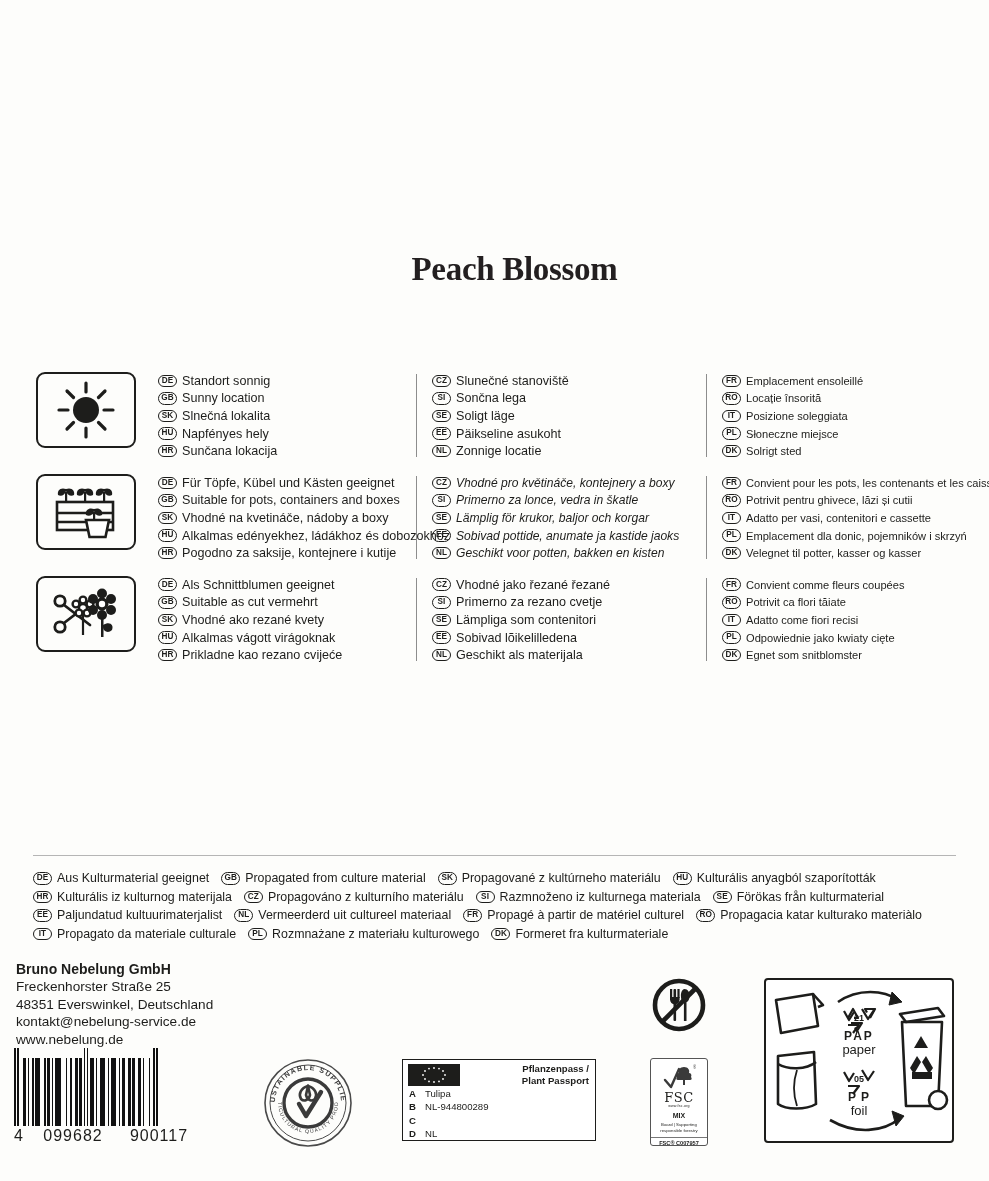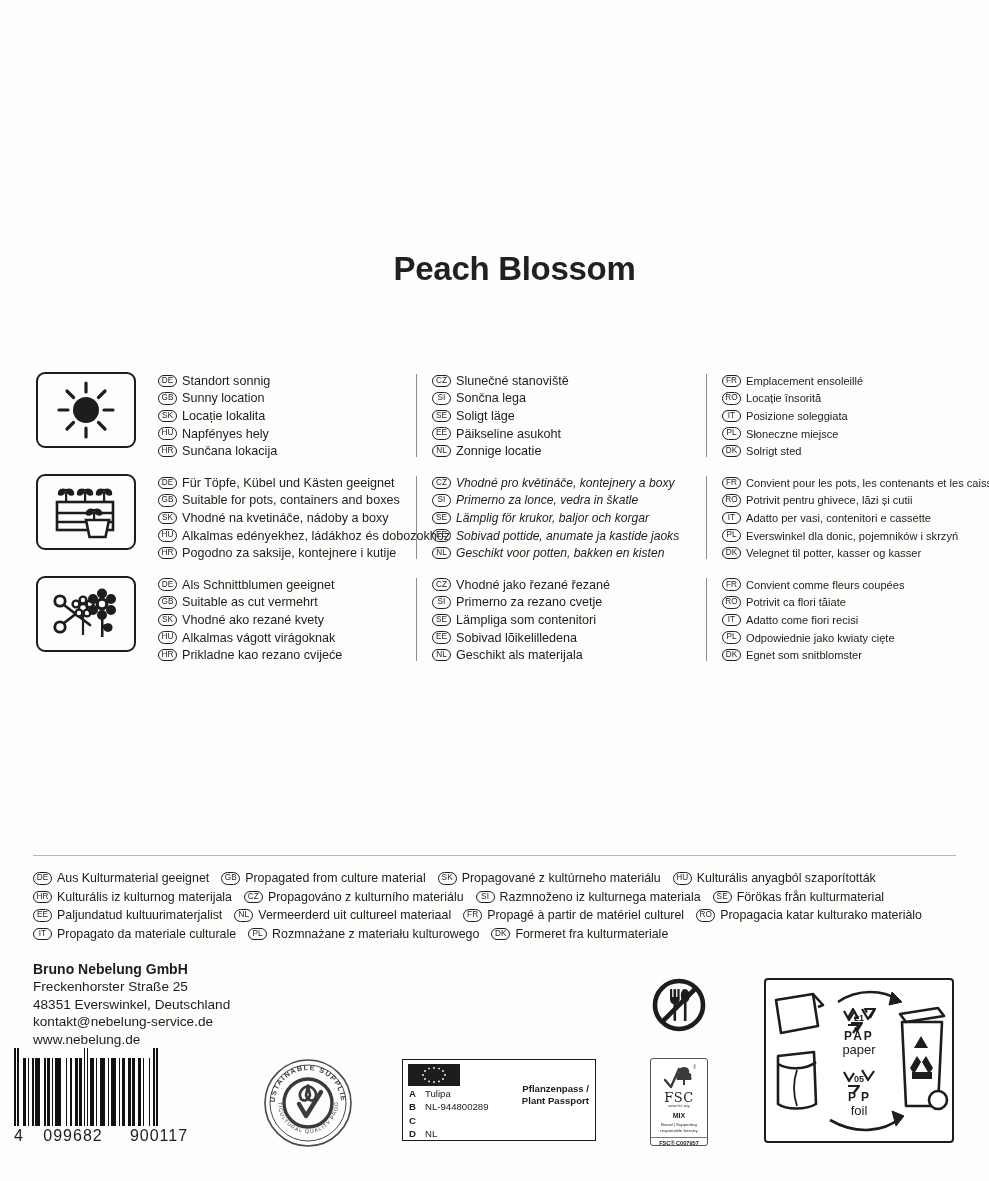--- a/index.html
+++ b/index.html
@@ -22,21 +22,21 @@
   }
   #product-title {
     font-family: "DejaVu Serif", "Liberation Serif", serif;
     font-size: 47px;
     font-weight: 400;
     letter-spacing: -0.5px;
     color: #231f20;
     line-height: 1.05;
   }
   #product-variety {
-    font-family: Liberation Sans, sans-serif;
+    font-family: Liberation Serif, serif;
     font-size: 33px;
     font-weight: 700;
     letter-spacing: -0.3px;
     color: #231f20;
     margin-top: 7px;
     line-height: 1.05;
     padding-left: 40px;
   }
 
   
@@ -64,21 +64,21 @@
   .col-c .lang-line .txt { font-size: 11.1px; }
   .row-pots .col-b .lang-line .txt { font-size: 12.1px; font-style: italic; }
 
   
   .cc {
     flex: 0 0 auto;
     display: inline-flex; align-items: center; justify-content: center;
     min-width: 19px; height: 12.5px;
     border: 1.3px solid #1d1d1b;
     border-radius: 7px;
-    font-size: 8.2px; font-weight: 400;
+    font-size: 8.2px; font-weight: 700;
     letter-spacing: 0.1px;
     margin-right: 5px;
     padding: 0 2px;
     line-height: 1;
   }
 
   
   #divider {
     position: absolute; top: 855px; left: 33px; width: 923px;
     height: 1px; background: #b5b5b5;
@@ -87,21 +87,21 @@
   
   #propagation { position: absolute; top: 869px; left: 33px; width: 925px; }
   #propagation .prop-line {
     font-size: 12.4px; line-height: 18.6px;
     display: flex; align-items: center; flex-wrap: nowrap;
     white-space: nowrap;
   }
   #propagation .prop-item { display: inline-flex; align-items: center; margin-right: 12px; }
 
   
-  #address { position: absolute; top: 960px; left: 33px; }
+  #address { position: absolute; top: 960px; left: 16px; }
   #address .company { font-size: 14px; font-weight: 700; line-height: 18px; }
   #address .addr-line { font-size: 13.6px; line-height: 17.6px; }
 
   
   .logo-abs { position: absolute; }
 
   #barcode-block { left: 14px; top: 1058px; width: 195px; }
   #barcode-bars { height: 68px; display: flex; align-items: flex-end; }
   #barcode-bars i { display: block; background: #111; height: 100%; }
   #barcode-bars i.g { background: transparent; }
@@ -120,21 +120,21 @@
     left: 402px; top: 1059px; width: 194px; height: 82px;
     border: 1.6px solid #1d1d1b; background: #fff;
   }
   #pp-head { display: flex; height: 27px; }
   #pp-flag {
     width: 52px; margin: 4px 0 0 5px; background: #1d1d1b;
     position: relative; height: 22px;
   }
   #pp-title {
     flex: 1; text-align: right; padding: 3px 6px 0 0;
-    font-size: 9.6px; font-weight: 700; line-height: 11.5px; margin-top: 20px;
+    font-size: 9.6px; font-weight: 700; line-height: 11.5px;
   }
   .pp-row { display: flex; font-size: 9.6px; line-height: 13.3px; padding-left: 6px; }
   .pp-row .k { width: 16px; font-weight: 700; }
   .pp-row .v { font-family: "Liberation Sans", sans-serif; }
 
   #fsc-label {
     left: 650px; top: 1058px; width: 58px; height: 88px;
     border: 1px solid #555; border-radius: 3px; background: #fff;
     text-align: center; padding-top: 3px;
   }
@@ -181,21 +181,21 @@
           <div class="lang-line">
             <span class="cc">DE</span>
             <span class="txt">Standort sonnig</span>
           </div>
           <div class="lang-line">
             <span class="cc">GB</span>
             <span class="txt">Sunny location</span>
           </div>
           <div class="lang-line">
             <span class="cc">SK</span>
-            <span class="txt">Locație lokalita</span>
+            <span class="txt">Slnečná lokalita</span>
           </div>
           <div class="lang-line">
             <span class="cc">HU</span>
             <span class="txt">Napfényes hely</span>
           </div>
           <div class="lang-line">
             <span class="cc">HR</span>
             <span class="txt">Sunčana lokacija</span>
           </div>
         </div>
@@ -322,21 +322,21 @@
           <div class="lang-line">
             <span class="cc">RO</span>
             <span class="txt">Potrivit pentru ghivece, lăzi și cutii</span>
           </div>
           <div class="lang-line">
             <span class="cc">IT</span>
             <span class="txt">Adatto per vasi, contenitori e cassette</span>
           </div>
           <div class="lang-line">
             <span class="cc">PL</span>
-            <span class="txt">Everswinkel dla donic, pojemników i skrzyń</span>
+            <span class="txt">Emplacement dla donic, pojemników i skrzyń</span>
           </div>
           <div class="lang-line">
             <span class="cc">DK</span>
             <span class="txt">Velegnet til potter, kasser og kasser</span>
           </div>
         </div>
     </div>
   </div>
 
   <div class="feature-row row-cut">

